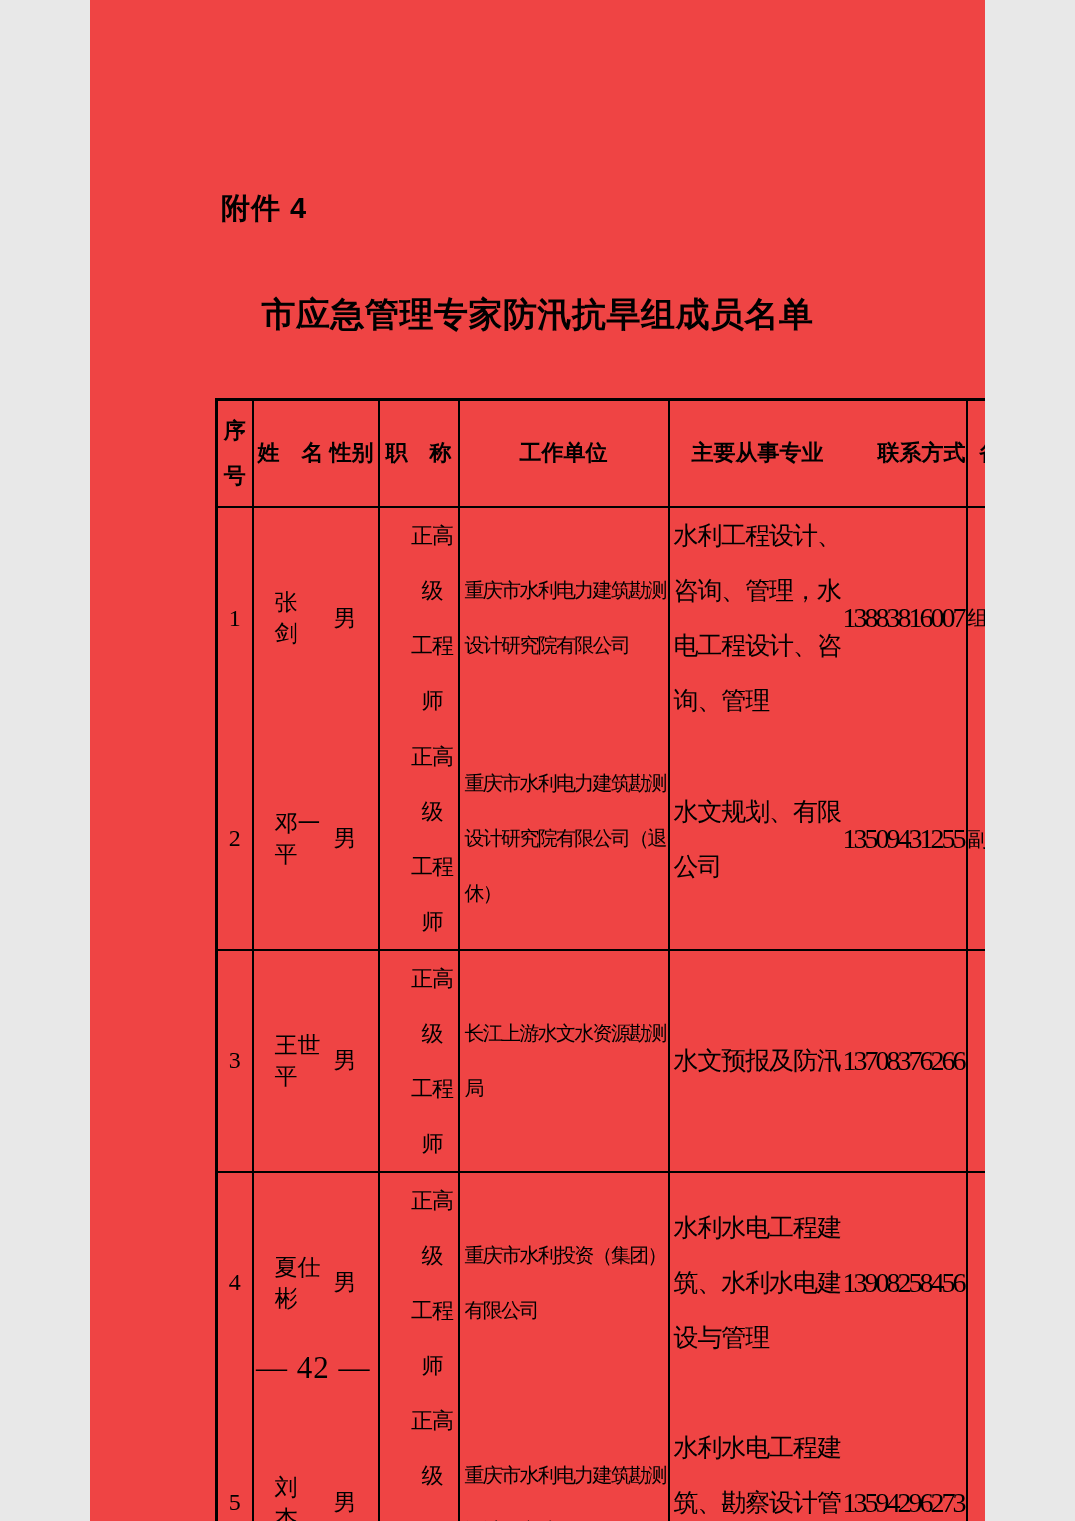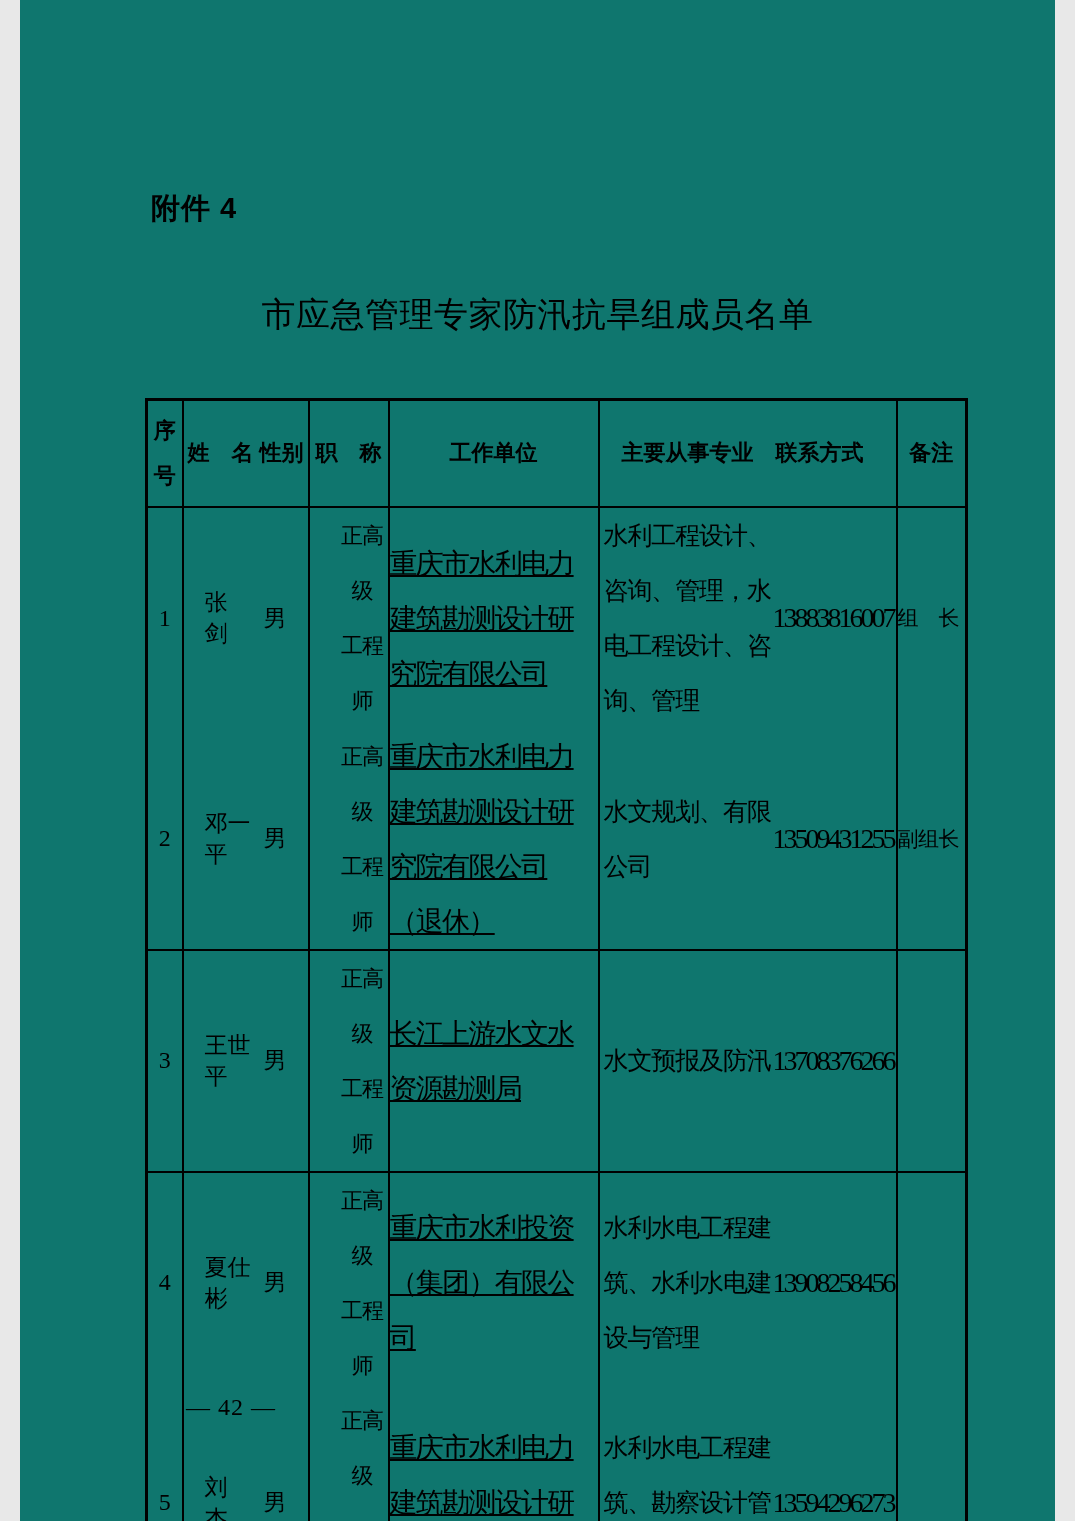--- a/index.html
+++ b/index.html
@@ -1,43 +1,43 @@
 <!DOCTYPE html>
 <html><head>
 <meta charset="utf-8">
 <style>
   html,body{margin:0;padding:0;background:#e8e8e8;}
-  .page{position:relative;width:1035px;height:1521px;background:#0f766e;margin:0 auto;
+  .page{position:relative;width:895px;height:1521px;background:#ef4444;margin:0 auto;
         font-family:"Liberation Serif","DejaVu Serif",serif;color:#000;overflow:hidden;}
   .attach{position:absolute;left:131px;top:189px;font-size:29px;font-weight:600;
           font-family:"Liberation Sans","DejaVu Sans",sans-serif;letter-spacing:1px;}
   .title{position:absolute;left:0;right:0;top:292px;text-align:center;
-         font-size:34px;font-weight:400;letter-spacing:.5px;padding-left:0;}
+         font-size:34px;font-weight:700;letter-spacing:.5px;padding-left:0;}
   table.members{position:absolute;left:125px;top:398px;width:820px;
                 border-collapse:collapse;table-layout:fixed;border:3px solid #000;}
   td{border-left:2px solid #000;border-right:2px solid #000;padding:0;vertical-align:middle;overflow:hidden;}
   tr.bb>td{border-bottom:2px solid #000;}
   tr.hr{height:107px;} tr.r1{height:222px;} tr.r2{height:153px;}
   tr.r3{height:112px;} tr.r4{height:166px;} tr.r5{height:158px;}
   .hcell{font-family:"Liberation Sans","DejaVu Sans",sans-serif;font-weight:700;
          font-size:22px;text-align:center;}
   .ix2{line-height:45px;}
   .h5{display:flex;align-items:center;width:100%;}
   .h5 .sp{flex:1;text-align:center;}
-  .h5 .ct{width:120px;text-align:left;}
+  .h5 .ct{width:120px;text-align:right;}
   .c1{text-align:center;font-size:24px;}
   .ng{display:flex;justify-content:space-between;align-items:center;padding:0 21px;font-size:23px;}
   .jt{text-align:center;font-size:22px;letter-spacing:-1px;line-height:55px;padding-left:27px;}
-  .unit{width:202px;font-size:28px;letter-spacing:-1.7px;line-height:55px;text-align:left;text-decoration:underline;}
+  .unit{margin-left:5px;width:202px;font-size:20px;letter-spacing:-1.7px;line-height:55px;text-align:left;}
   .c5{position:relative;}
   .spec{margin-left:4px;width:172px;font-size:25px;letter-spacing:-1.1px;line-height:55px;text-align:left;}
   .phone{position:absolute;right:2px;top:50%;transform:translateY(-50%);
          font-size:28px;letter-spacing:-3px;white-space:nowrap;margin-left:41px;}
   .c6{text-align:left;font-size:21px;letter-spacing:-.5px;}
-  .footer{position:absolute;left:166px;top:1394px;font-size:24px;letter-spacing:1px;white-space:pre;}
+  .footer{position:absolute;left:166px;top:1350px;font-size:31px;letter-spacing:1px;white-space:pre;}
 </style>
 </head>
 <body>
 
 <div class="page">
 
   <div class="attach">附件 4</div>
 
   <div class="title">市应急管理专家防汛抗旱组成员名单</div>
 

